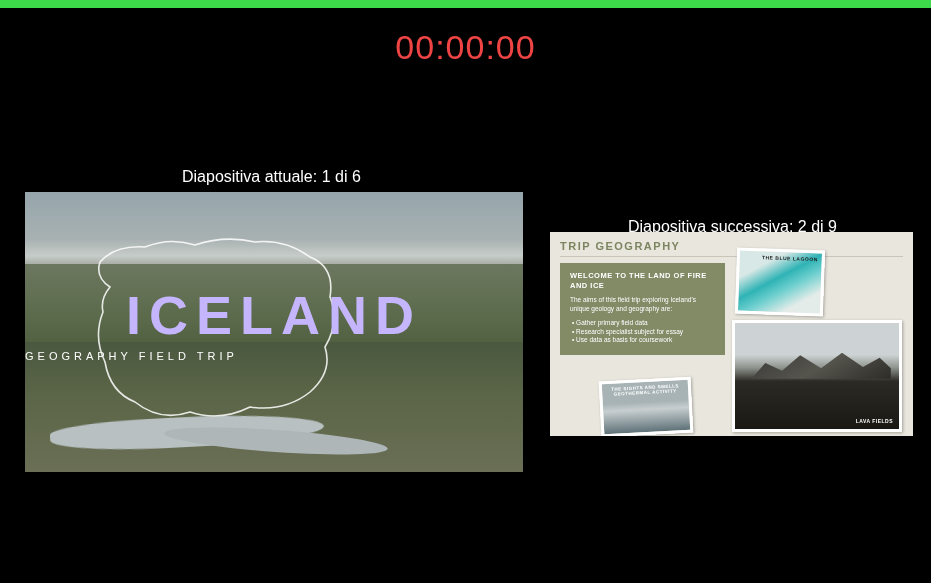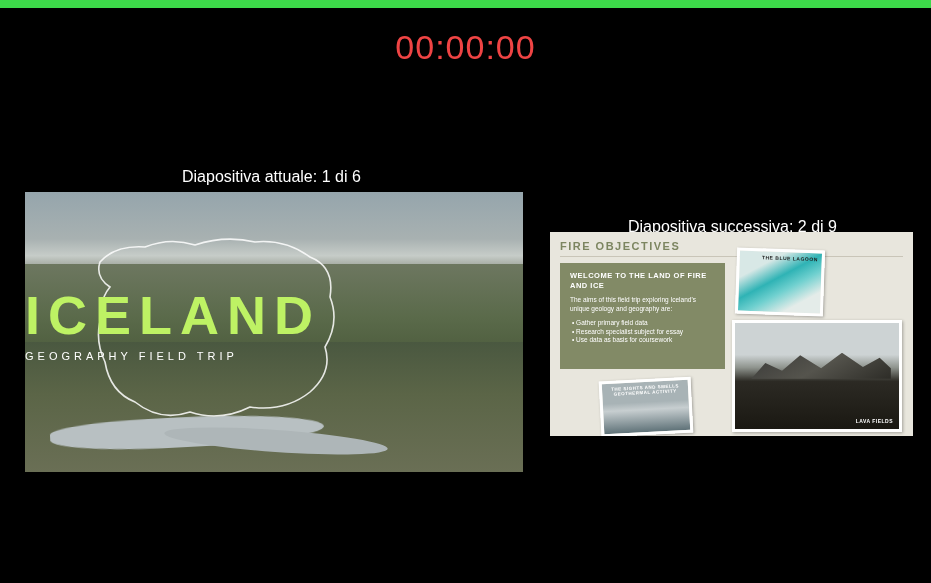--- a/index.html
+++ b/index.html
@@ -81,21 +81,22 @@
       left: 28%; top: 68%;
       width: 45%; height: 22px;
       background: #aeb6b8;
       border-radius: 50%;
       transform: rotate(4deg);
     }
     .cs-title {
       position: absolute;
       left: 0; right: 0;
       top: 92px;
-      color: #bef264;
+      text-align: center;
+      color: #c4b5fd;
       font-size: 54px;
       font-weight: 700;
       letter-spacing: 8px;
     }
     .cs-sub {
       position: absolute;
       left: 0; right: 0;
       top: 158px;
       text-align: left;
       color: #ffffff;
@@ -132,21 +133,21 @@
       position: relative;
       width: 100%;
       height: 170px;
     }
     .ns-panel {
       position: absolute;
       left: 0; top: 0;
       width: 165px;
       background: #828a66;
       color: #ffffff;
-      padding: 8px 10px 24px 10px;
+      padding: 8px 10px 10px 10px;
       font-size: 6.5px;
       line-height: 1.35;
     }
     .ns-panel-h {
       font-size: 7.5px;
       font-weight: 700;
       letter-spacing: 0.5px;
       margin-bottom: 5px;
     }
     .ns-panel p { margin-bottom: 5px; }
@@ -209,21 +210,21 @@
   <svg class="outline" viewBox="0 0 280 210">
     <path d="M 35 60 Q 20 50 25 35 Q 40 18 70 20 Q 95 10 120 18 Q 150 8 180 15 Q 210 12 235 30 Q 260 40 255 70 Q 265 95 250 120 Q 258 145 235 165 Q 210 185 175 180 Q 145 195 115 185 Q 85 195 60 175 Q 35 165 30 135 Q 18 110 28 85 Q 25 72 35 60 Z" fill="none" stroke="#ffffff" stroke-width="1.6"></path>
   </svg>
   <div class="cs-title">ICELAND</div>
   <div class="cs-sub">GEOGRAPHY FIELD TRIP</div>
 </div>
 
 <div class="slide-label next-label">Diapositiva successiva: 2 di 9</div>
 
 <div class="next-slide">
-  <div class="ns-title">FIRE OBJECTIVES</div>
+  <div class="ns-title">TRIP GEOGRAPHY</div>
   <div class="ns-body">
 
     <div class="ns-panel">
       <div class="ns-panel-h">WELCOME TO THE LAND OF FIRE AND ICE</div>
       <p>The aims of this field trip exploring Iceland's unique geology and geography are:</p>
       <div class="bul">• Gather primary field data</div>
       <div class="bul">• Research specialist subject for essay</div>
       <div class="bul">• Use data as basis for coursework</div>
     </div>
 

